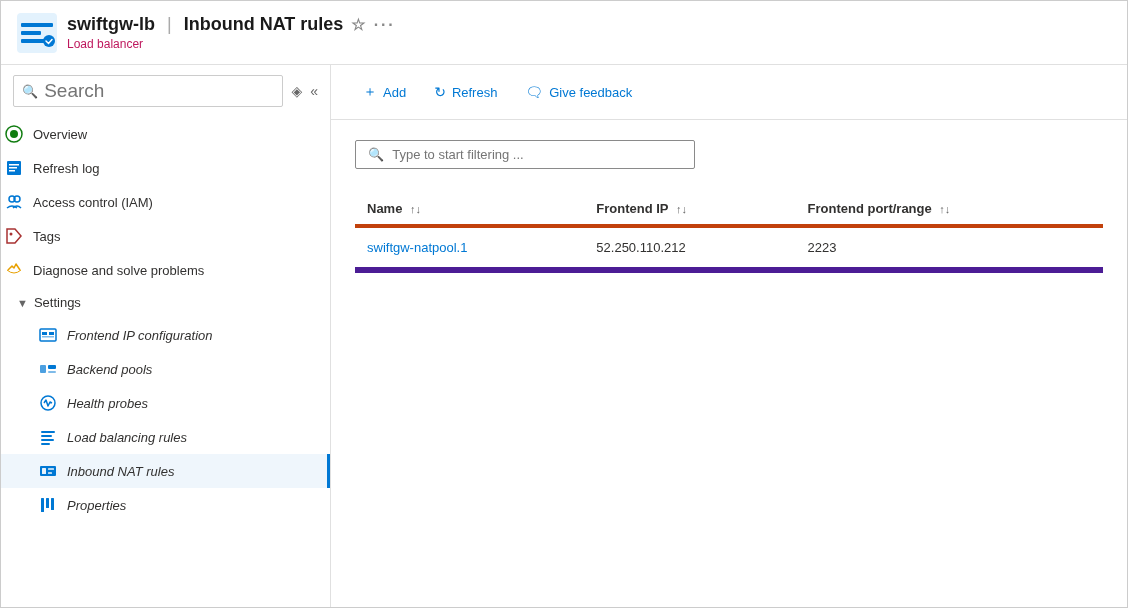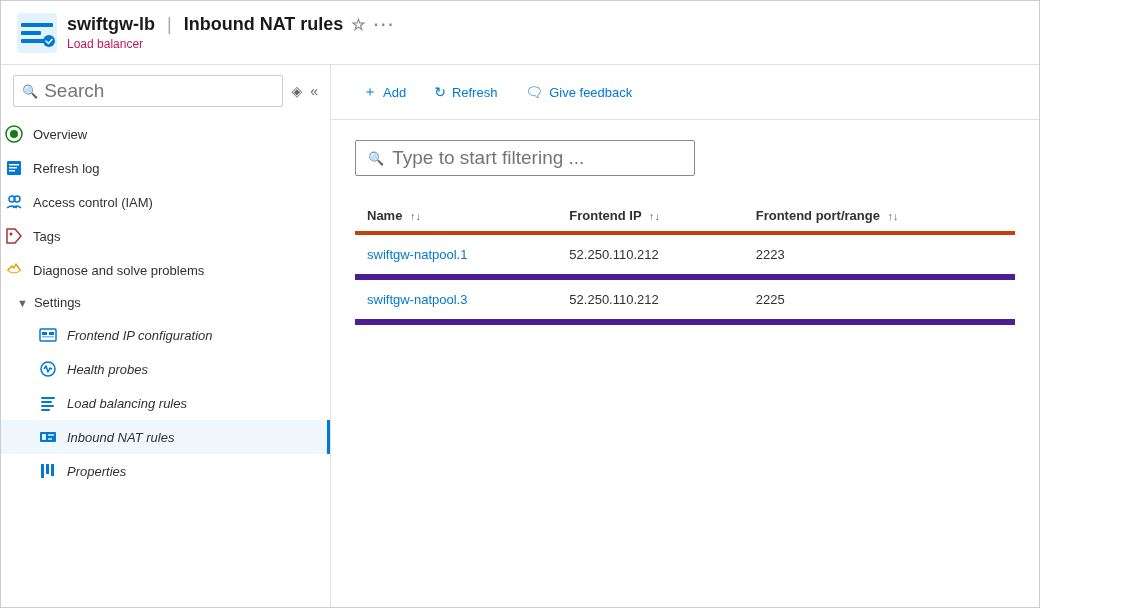--- a/index.html
+++ b/index.html
@@ -1,18 +1,18 @@
 <!DOCTYPE html>
 <html><head>
   <meta charset="utf-8">
   <style>
     * { box-sizing: border-box; margin: 0; padding: 0; }
     body { font-family: 'Segoe UI', Arial, sans-serif; font-size: 13px; color: #333; background: #fff; }
     
-    .container { display: flex; flex-direction: column; width: 1040px; height: 608px; border: 1px solid #ccc; overflow: hidden; }
+    .container { display: flex; flex-direction: column; width: 1128px; height: 608px; border: 1px solid #ccc; overflow: hidden; }
     
     
     .header { display: flex; align-items: center; padding: 10px 16px; border-bottom: 1px solid #e0e0e0; background: #fff; min-height: 64px; }
     .header-icon { width: 40px; height: 40px; margin-right: 10px; flex-shrink: 0; }
     .header-icon svg { width: 40px; height: 40px; }
     .header-title-block { display: flex; flex-direction: column; }
     .header-title { font-size: 18px; font-weight: 600; color: #1a1a1a; display: flex; align-items: center; gap: 8px; }
     .header-subtitle { font-size: 12px; color: #be185d; margin-top: 2px; }
     .header-separator { color: #aaa; font-weight: 300; margin: 0 4px; }
     .star-icon { color: #888; cursor: pointer; font-size: 16px; }
@@ -42,21 +42,21 @@
     
     .main { flex: 1; overflow-y: auto; padding: 0; }
     
     .toolbar { display: flex; align-items: center; padding: 12px 20px; gap: 4px; border-bottom: 1px solid #e0e0e0; }
     .toolbar-btn { display: flex; align-items: center; gap: 6px; padding: 6px 12px; border: none; background: transparent; cursor: pointer; color: #0078d4; font-size: 13px; border-radius: 2px; }
     .toolbar-btn .btn-icon { font-size: 14px; }
     
     .content-area { padding: 20px 24px; }
     
     .filter-box { display: flex; align-items: center; border: 1px solid #8a8a8a; border-radius: 2px; padding: 6px 12px; width: 340px; margin-bottom: 24px; background: #fff; }
-    .filter-box input { border: none; outline: none; font-size: 19px; color: #999; width: 100%; background: transparent; }
+    .filter-box input { border: none; outline: none; font-size: 13px; color: #999; width: 100%; background: transparent; }
     .filter-icon { color: #666; margin-right: 8px; font-size: 13px; }
     
     .table { width: 100%; border-collapse: collapse; }
     .table th { font-size: 13px; font-weight: 600; color: #323130; padding: 8px 12px; text-align: left; border-bottom: 4px solid #c2410c; cursor: pointer; }
     .table th .sort-icon { font-size: 11px; color: #666; margin-left: 4px; }
     .table td { padding: 12px 12px; border-bottom: 6px solid #4c1d95; font-size: 13px; color: #323130; }
     .table td.link-cell { color: #0078d4; cursor: pointer; }
     
     
     .icon-green { color: #107c10; }
@@ -159,20 +159,30 @@
       <div class="nav-item indent">
         <span class="nav-icon">
           <svg width="18" height="18" viewBox="0 0 18 18">
               <rect x="1" y="3" width="16" height="12" rx="1" fill="none" stroke="#0078d4" stroke-width="1.5"></rect>
               <rect x="3" y="6" width="5" height="3" fill="#0078d4"></rect>
               <rect x="10" y="6" width="5" height="3" fill="#0078d4"></rect>
               <rect x="3" y="10" width="12" height="1.5" fill="#0078d4" opacity="0.5"></rect>
             </svg>
         </span>
         <span>Frontend IP configuration</span>
+      </div>
+      <div class="nav-item indent">
+        <span class="nav-icon">
+          <svg width="18" height="18" viewBox="0 0 18 18">
+              <rect x="1" y="5" width="6" height="8" rx="1" fill="#0078d4" opacity="0.7"></rect>
+              <rect x="9" y="5" width="8" height="4" rx="1" fill="#0078d4"></rect>
+              <rect x="9" y="11" width="8" height="2" rx="1" fill="#0078d4" opacity="0.5"></rect>
+            </svg>
+        </span>
+        <span>Backend pools</span>
       </div>
       <div class="nav-item indent">
         <span class="nav-icon">
           <svg width="18" height="18" viewBox="0 0 18 18">
               <circle cx="9" cy="9" r="7" fill="none" stroke="#0078d4" stroke-width="1.5"></circle>
               <path d="M5 9 L7 6 L9 12 L11 8 L13 9" fill="none" stroke="#0078d4" stroke-width="1.5" stroke-linejoin="round"></path>
             </svg>
         </span>
         <span>Health probes</span>
       </div>
@@ -250,23 +260,18 @@
                 <span class="sort-icon">↑↓</span>
               </th>
             </tr>
           </thead>
           <tbody id="table-body">
           <tr>
       <td class="link-cell">swiftgw-natpool.1</td>
       <td>52.250.110.212</td>
       <td>2223</td>
     </tr>
-              <tr>
-      <td class="link-cell">swiftgw-natpool.3</td>
-      <td>52.250.110.212</td>
-      <td>2225</td>
-    </tr>
             </tbody>
         </table>
       </div>
     </div>
   </div>
 </div>
 
 </body></html>

